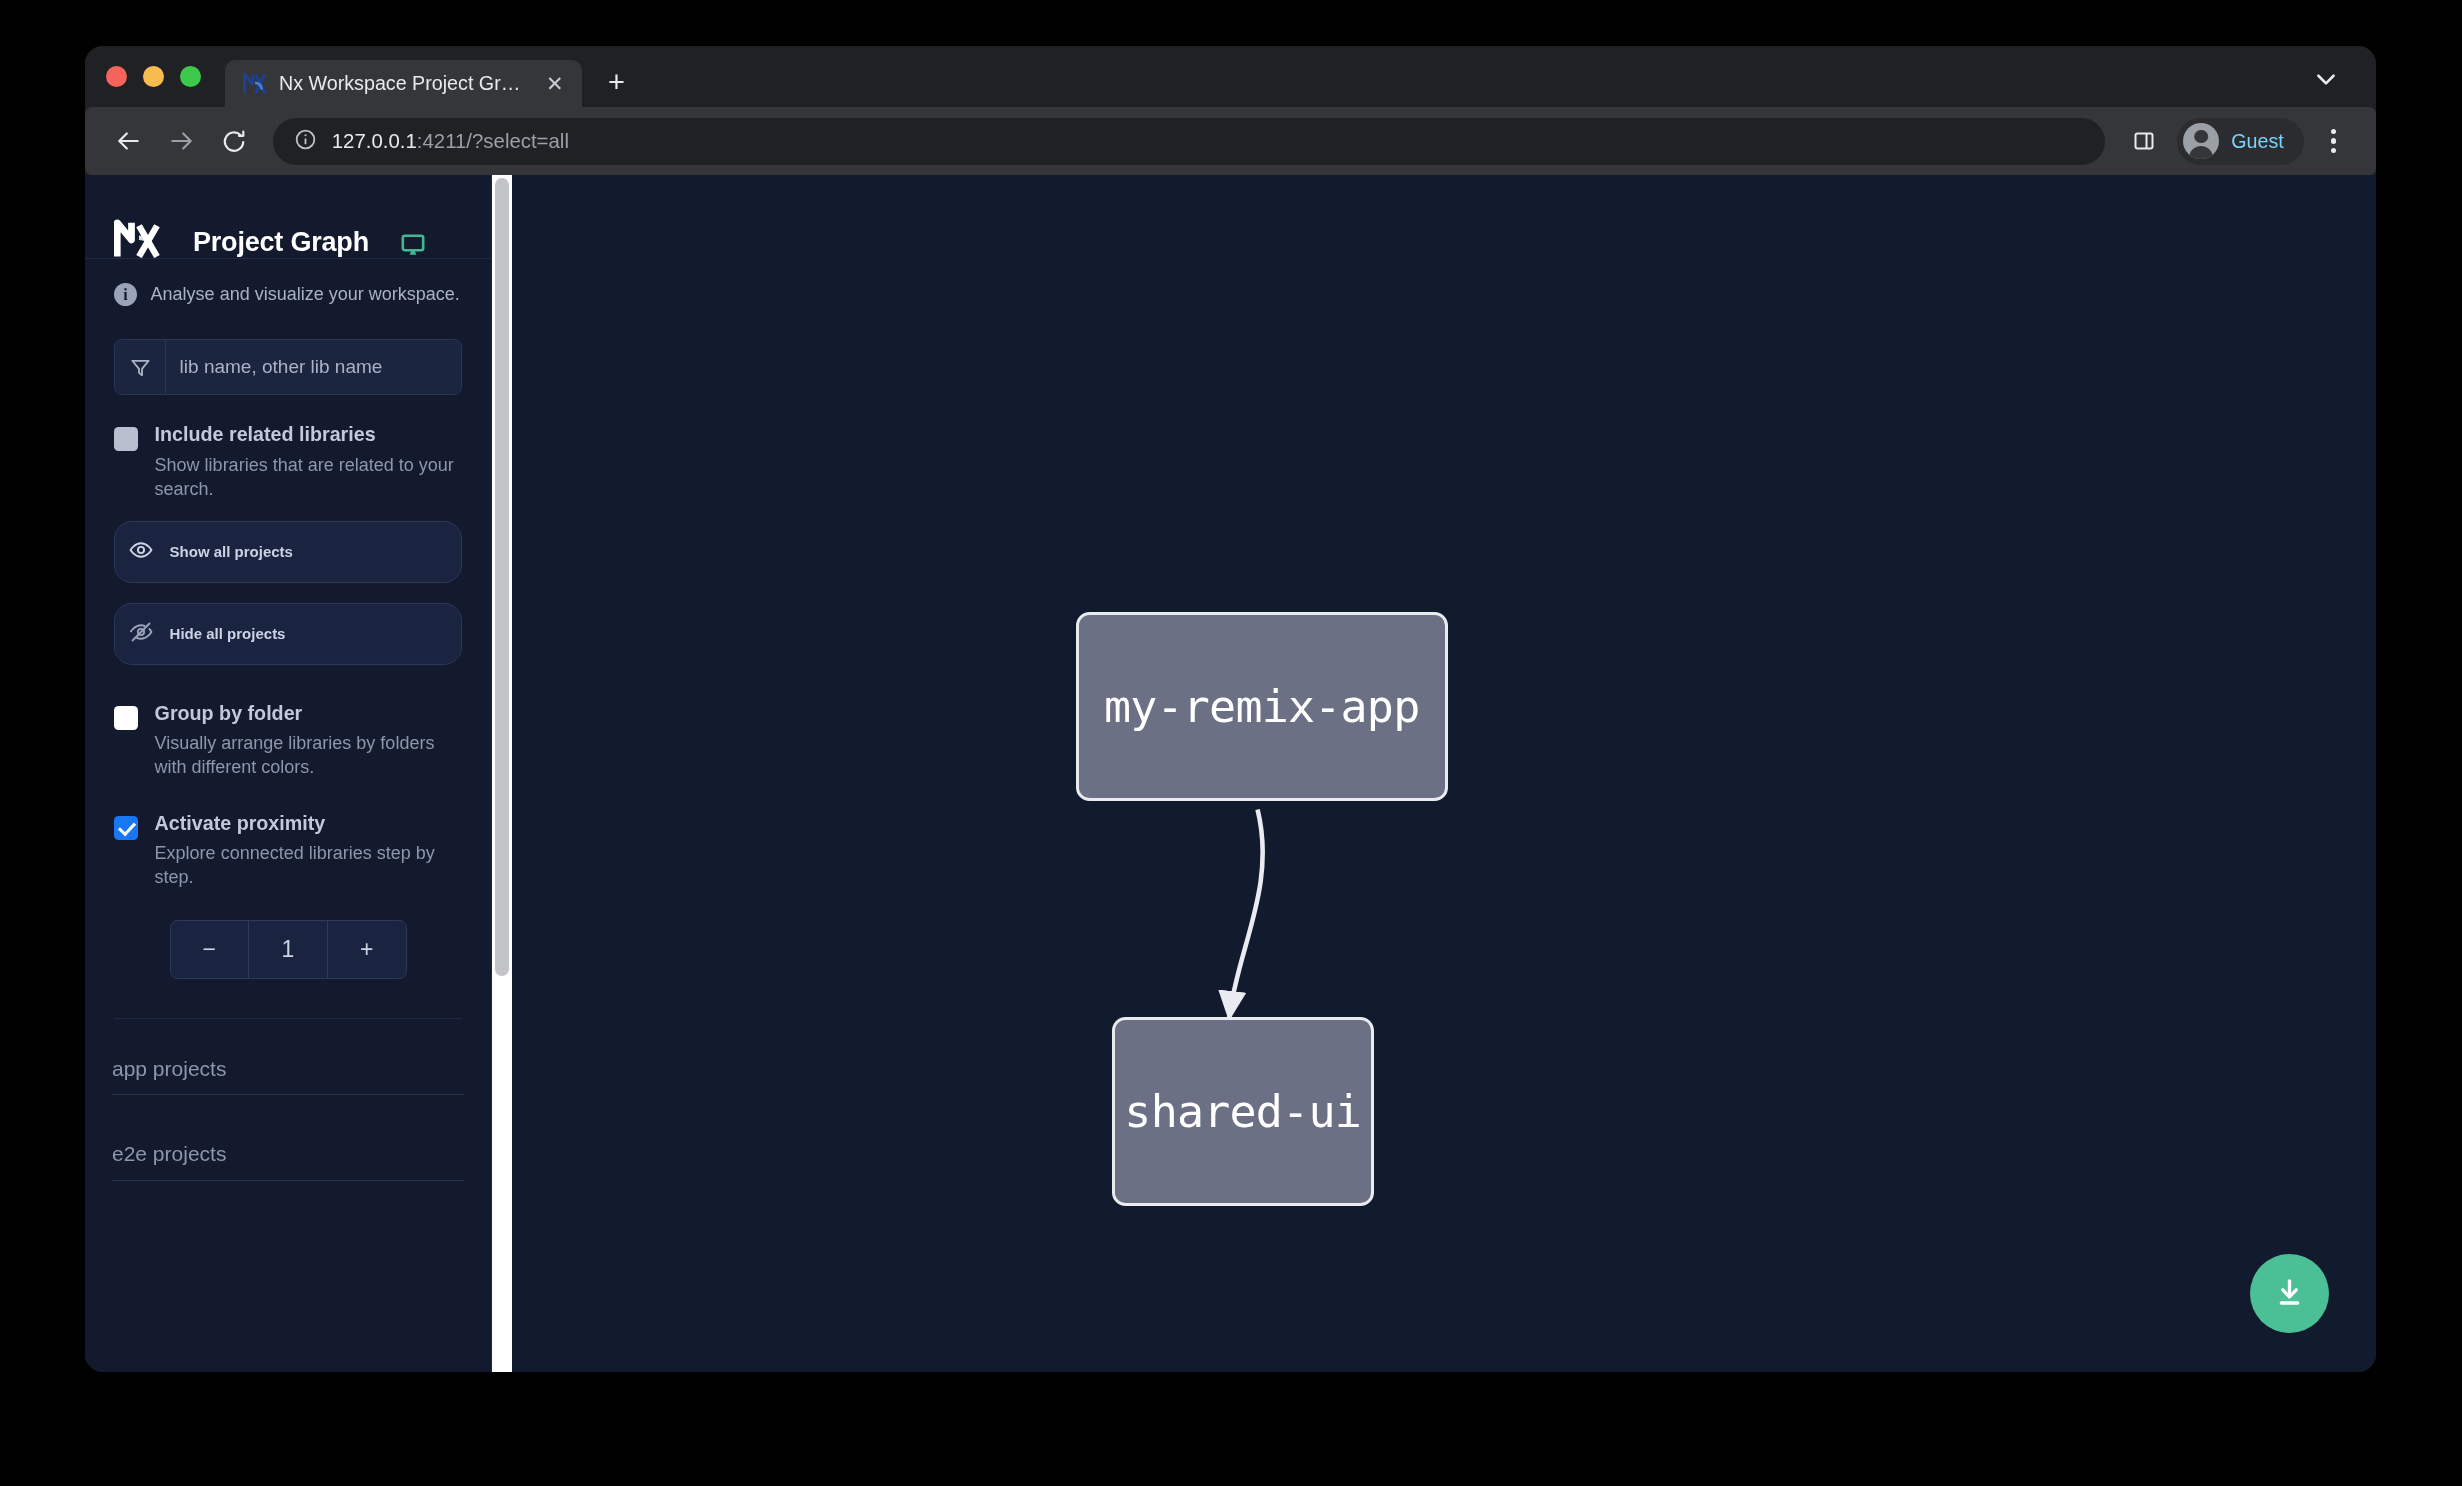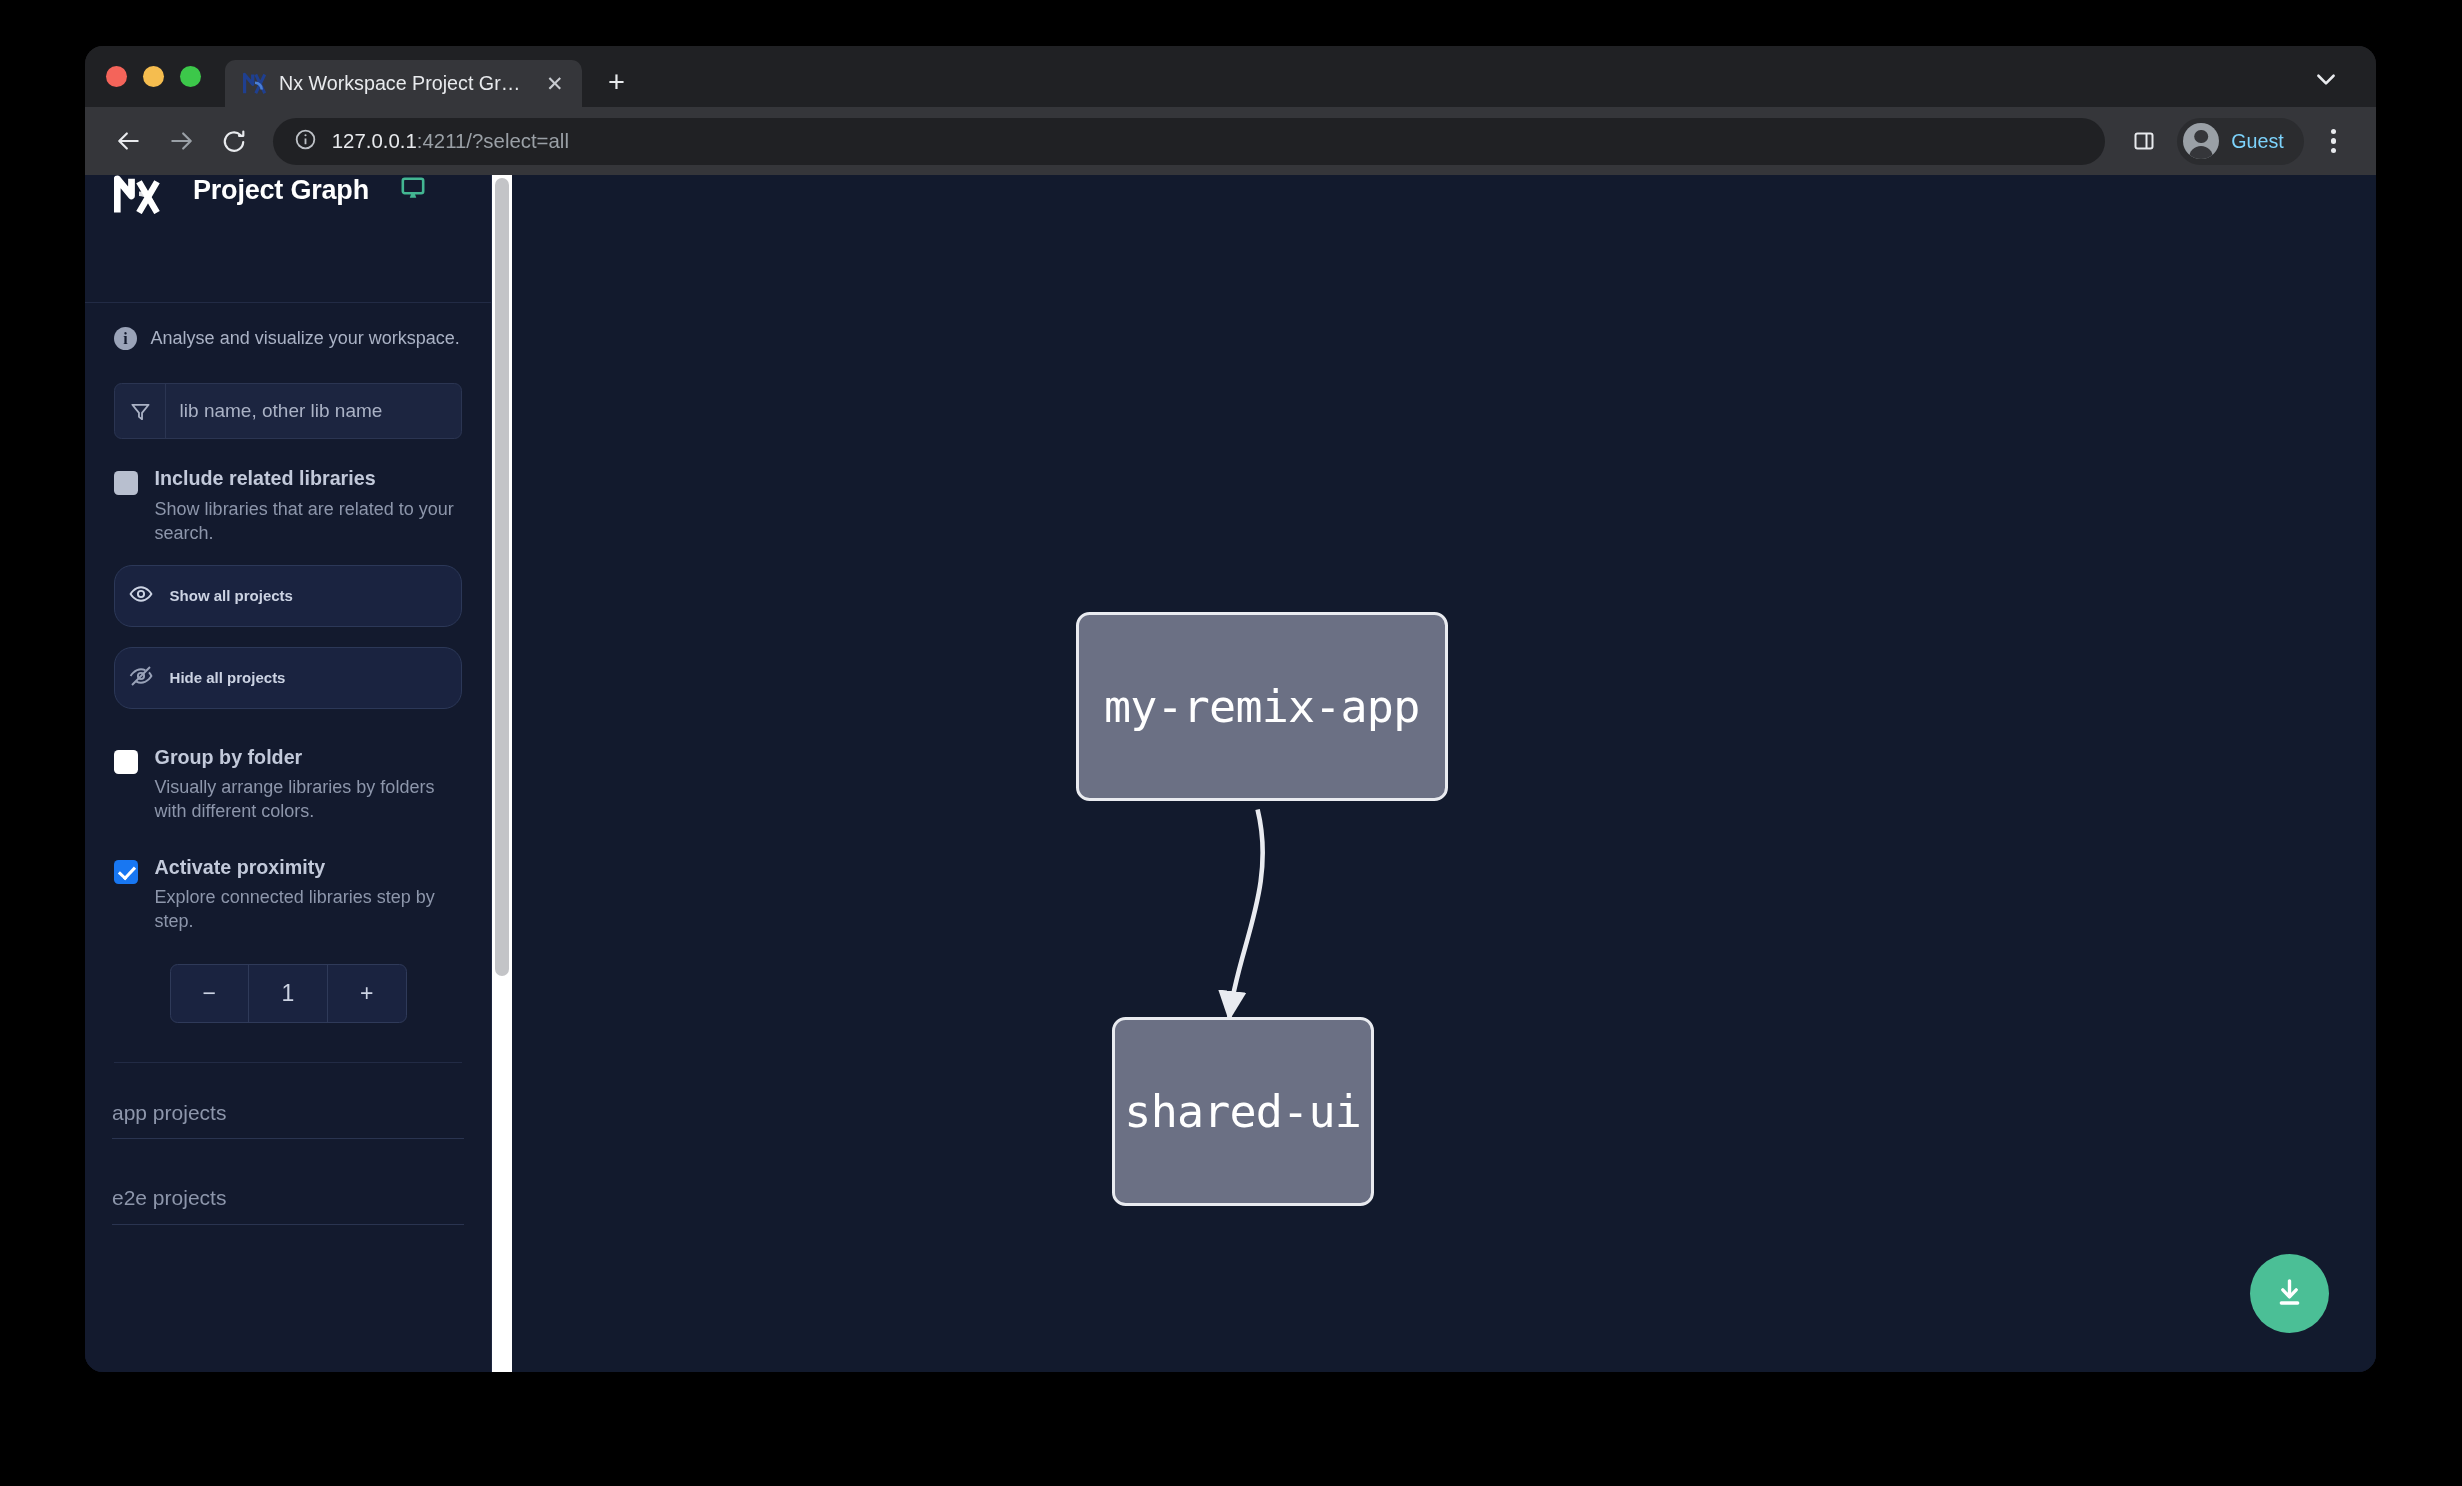--- a/index.html
+++ b/index.html
@@ -67,20 +67,21 @@
   }
 
   
   .toolbar {
     height: 68px;
     background: #35363a;
     display: flex; align-items: center;
     padding: 0 23px 0 19.7px;
     gap: 4.5px;
     flex: 0 0 auto;
+    border-radius: 7px;
   }
   .nav-btn {
     width: 48px; height: 48px; border-radius: 50%;
     display: flex; align-items: center; justify-content: center;
     color: #e8eaed; flex: 0 0 auto;
   }
   .omnibox {
     flex: 1 1 auto;
     height: 47px;
     background: #202124;
@@ -130,22 +131,22 @@
   }
 
   
   .sidebar {
     width: 407px; flex: 0 0 407px;
     background: #131a2e;
     display: flex; flex-direction: column;
     border-right: 0.8px solid #1e2740;
   }
   .sb-header {
-    height: 128px; flex: 0 0 auto;
-    display: flex; align-items: flex-start;
+    height: 84px; flex: 0 0 auto;
+    display: flex; align-items: flex-end;
     padding: 0 29px;
     gap: 23px;
     border-bottom: 0.8px solid #222b45;
   }
   .nx-logo { width: 56px; height: 39px; flex: 0 0 auto; }
   .sb-title { color: #ffffff; font-size: 27px; font-weight: bold; letter-spacing: -0.2px; }
   .monitor-icon { margin-left: 7.6px; width: 26px; height: 26px; flex: 0 0 auto; }
 
   .sb-info {
     display: flex; align-items: center; gap: 13.6px;

